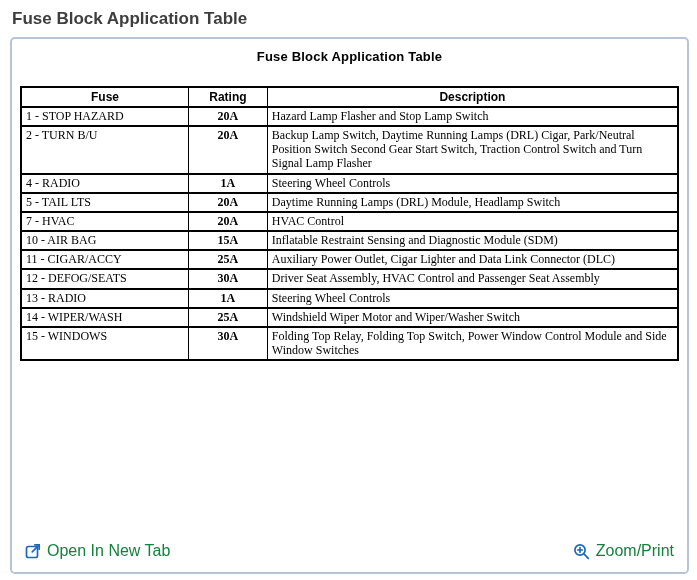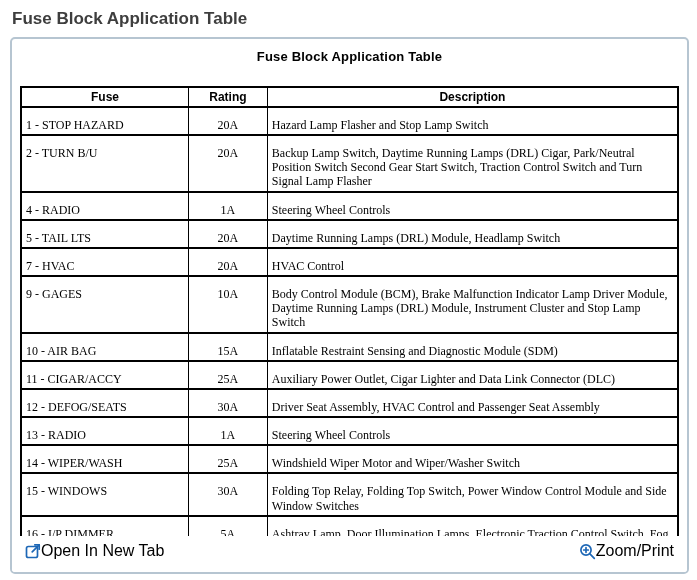--- a/index.html
+++ b/index.html
@@ -56,48 +56,48 @@
     padding: 2px 3px;
     border: 1px solid #000;
     border-top-width: 2px;
     border-bottom-width: 2px;
   }
   table.fuse-table td {
     font-family: "Liberation Serif", serif;
     font-size: 12px;
     line-height: 1.18;
     color: #000;
-    padding: 10px 4px 2px 4px;
+    padding: 1px 4px 2px 4px;
     vertical-align: top;
     border: 1px solid #000;
     border-top-width: 2px;
     border-bottom-width: 2px;
     overflow: hidden;
     margin-left: 36px;
   }
   .col-fuse   { width: 25.5%; }
   .col-rating { width: 12%; }
   .col-desc   { width: 62.5%; }
-  td.td-rating { text-align: center; }
+  td.td-rating { text-align: center; font-weight: bold; }
   .viewer-footer {
     flex: 0 0 auto;
     height: 36px;
     display: flex;
     align-items: center;
     justify-content: space-between;
     padding: 0 13px 6px 13px;
     background: #ffffff;
   }
   a.footer-link {
-    color: #000000;
+    color: #15803d;
     text-decoration: none;
     font-size: 16px;
     display: inline-flex;
     align-items: center;
-    gap: 0;
+    gap: 6px;
     cursor: pointer;
   }
   .icon { display: inline-flex; align-items: center; }
   .icon svg { display: block; }
 </style>
 </head>
 <body>
 
 <div class="page">
 
@@ -142,25 +142,20 @@
               <td class="td-fuse">5 - TAIL LTS</td>
               <td class="td-rating">20A</td>
               <td class="td-desc">Daytime Running Lamps (DRL) Module, Headlamp Switch</td>
             </tr>
             <tr>
               <td class="td-fuse">7 - HVAC</td>
               <td class="td-rating">20A</td>
               <td class="td-desc">HVAC Control</td>
             </tr>
             <tr>
-              <td class="td-fuse">9 - GAGES</td>
-              <td class="td-rating">10A</td>
-              <td class="td-desc">Body Control Module (BCM), Brake Malfunction Indicator Lamp Driver Module, Daytime Running Lamps (DRL) Module, Instrument Cluster and Stop Lamp Switch</td>
-            </tr>
-            <tr>
               <td class="td-fuse">10 - AIR BAG</td>
               <td class="td-rating">15A</td>
               <td class="td-desc">Inflatable Restraint Sensing and Diagnostic Module (SDM)</td>
             </tr>
             <tr>
               <td class="td-fuse">11 - CIGAR/ACCY</td>
               <td class="td-rating">25A</td>
               <td class="td-desc">Auxiliary Power Outlet, Cigar Lighter and Data Link Connector (DLC)</td>
             </tr>
             <tr>
@@ -175,25 +170,20 @@
             </tr>
             <tr>
               <td class="td-fuse">14 - WIPER/WASH</td>
               <td class="td-rating">25A</td>
               <td class="td-desc">Windshield Wiper Motor and Wiper/Washer Switch</td>
             </tr>
             <tr>
               <td class="td-fuse">15 - WINDOWS</td>
               <td class="td-rating">30A</td>
               <td class="td-desc">Folding Top Relay, Folding Top Switch, Power Window Control Module and Side Window Switches</td>
-            </tr>
-            <tr>
-              <td class="td-fuse">16 - I/P DIMMER</td>
-              <td class="td-rating">5A</td>
-              <td class="td-desc">Ashtray Lamp, Door Illumination Lamps, Electronic Traction Control Switch, Fog Lamp Switch, Folding Top Switch, Headlamp Switch, HVAC Control, Instrument Cluster, PRNDL Illumination Lamp and Radio</td>
             </tr>
           </tbody>
       </table>
 
     </div>
 
     <div class="viewer-footer">
 
       <a class="footer-link" href="#">
         <span class="icon">

